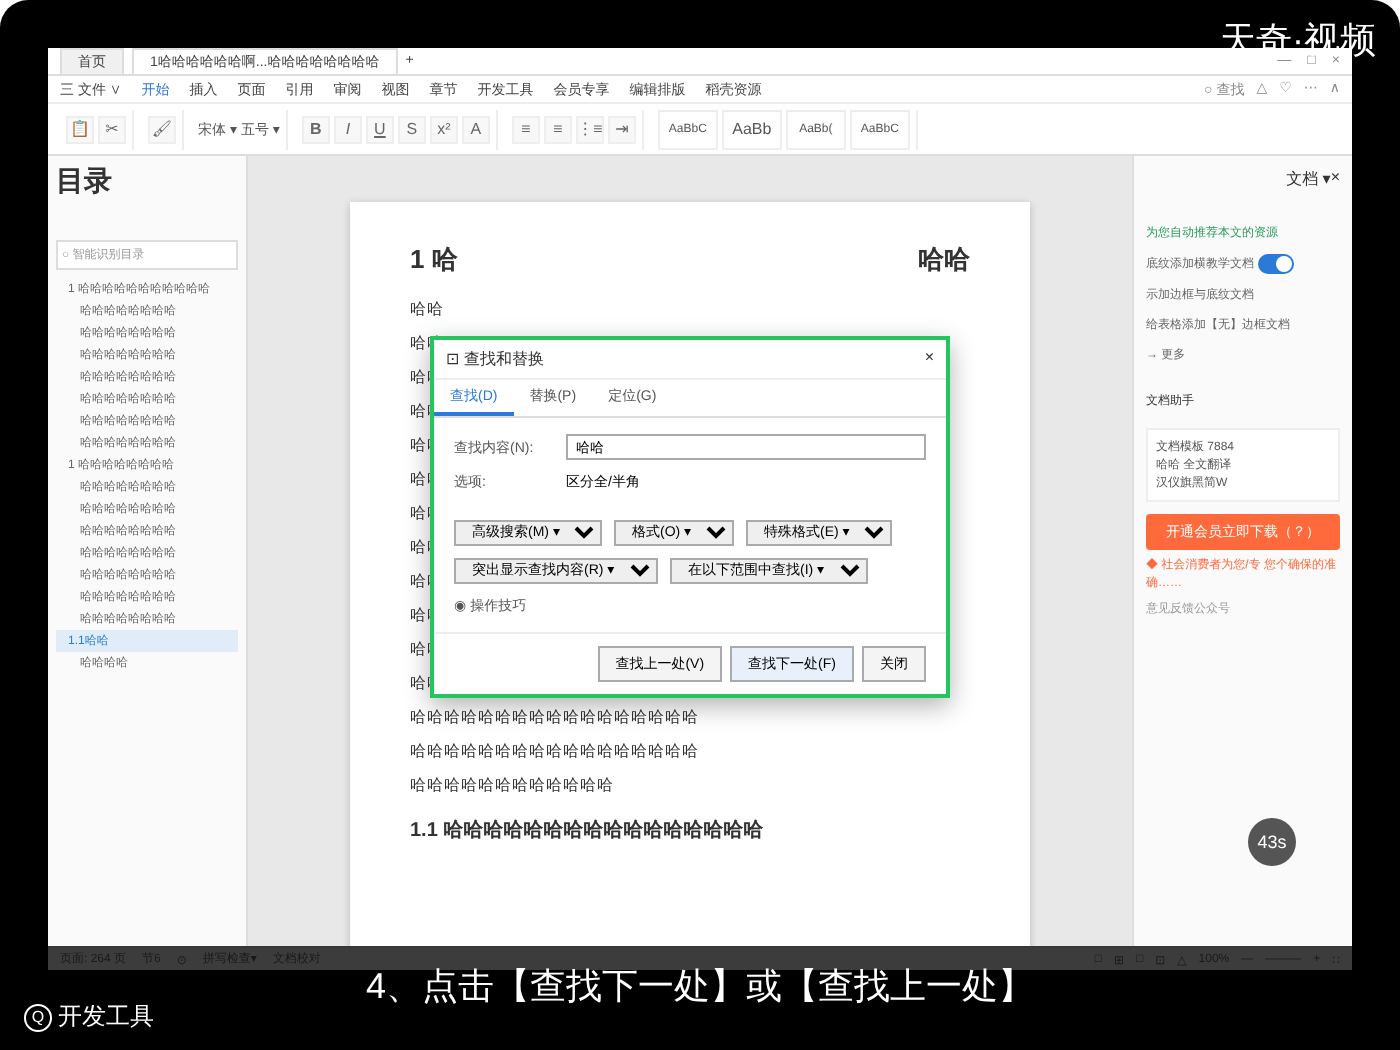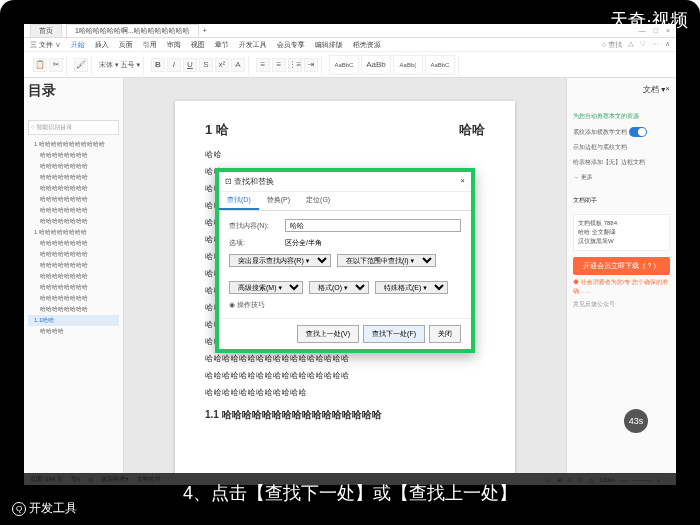--- a/index.html
+++ b/index.html
@@ -33,21 +33,21 @@
 .page h2{font-size:10px;margin-top:10px}
 .rightpane{width:110px;background:#fafafa;border-left:1px solid #ddd;padding:6px;font-size:7px;color:#555}
 .rp-title{font-size:8px;color:#333;margin-bottom:14px;display:flex;justify-content:flex-end}
 .rp-item{padding:3px 0;color:#666;font-size:6px}
 .toggle{width:18px;height:10px;background:#2b7bd6;border-radius:5px;position:relative;display:inline-block;vertical-align:middle}
 .toggle::after{content:"";position:absolute;width:8px;height:8px;background:#fff;border-radius:50%;right:1px;top:1px}
 .rp-card{background:#fff;border:1px solid #eee;padding:4px;margin-top:6px;font-size:6px}
 .rp-btn{background:#ff6a3c;color:#fff;padding:4px;text-align:center;font-size:7px;margin-top:6px;border-radius:2px}
 .rp-note{font-size:6px;color:#ff6a3c;margin-top:3px}
 .rp-foot{font-size:6px;color:#999;margin-top:4px}
-.dialog{position:absolute;left:50%;top:90px;transform:translateX(-50%);width:260px;background:#fff;border:4px solid #22c55e;box-shadow:0 4px 12px rgba(0,0,0,.3);z-index:20;font-size:8px}
+.dialog{position:absolute;left:50%;top:90px;transform:translateX(-50%);width:260px;background:#fff;border:2px solid #22c55e;box-shadow:0 4px 12px rgba(0,0,0,.3);z-index:20;font-size:8px}
 .dlg-title{background:#fff;padding:4px 6px;font-size:8px;display:flex;justify-content:space-between;border-bottom:1px solid #eee;color:#333}
 .dlg-tabs{display:flex;gap:0;font-size:7px;border-bottom:1px solid #ddd}
 .dlg-tabs span{padding:3px 8px;color:#555}
 .dlg-tabs span.active{border-bottom:2px solid #2b7bd6;color:#2b7bd6}
 .dlg-body{padding:8px 10px}
 .dlg-row{display:flex;align-items:center;gap:6px;margin-bottom:6px;font-size:7px}
 .dlg-row label{width:50px;color:#555}
 .dlg-row input{flex:1;border:1px solid #aaa;padding:2px 4px;font-size:7px}
 .dlg-row select{border:1px solid #aaa;padding:1px 4px;font-size:7px}
 .dlg-btns{display:flex;gap:4px;justify-content:flex-end;padding:6px 10px;border-top:1px solid #eee}
@@ -202,28 +202,28 @@
           </div>
           <div class="dlg-body">
             <div class="dlg-row">
               <label>查找内容(N):</label>
               <input value="哈哈" style="">
             </div>
             <div class="dlg-row">
               <label>选项:</label>
               <span>区分全/半角</span>
             </div>
-            <div class="dlg-row">
-              <select><option>突出显示查找内容(R) ▾</option></select>
-              <select><option>在以下范围中查找(I) ▾</option></select>
-            </div>
             <div class="dlg-row" style="margin-top:14px">
               <select><option>高级搜索(M) ▾</option></select>
               <select><option>格式(O) ▾</option></select>
               <select><option>特殊格式(E) ▾</option></select>
+            </div>
+            <div class="dlg-row">
+              <select><option>突出显示查找内容(R) ▾</option></select>
+              <select><option>在以下范围中查找(I) ▾</option></select>
             </div>
             <div class="chk">◉ <span>操作技巧</span></div>
           </div>
           <div class="dlg-btns">
             <button>查找上一处(V)</button>
             <button class="primary">查找下一处(F)</button>
             <button>关闭</button>
           </div>
         </div>
       </div>

